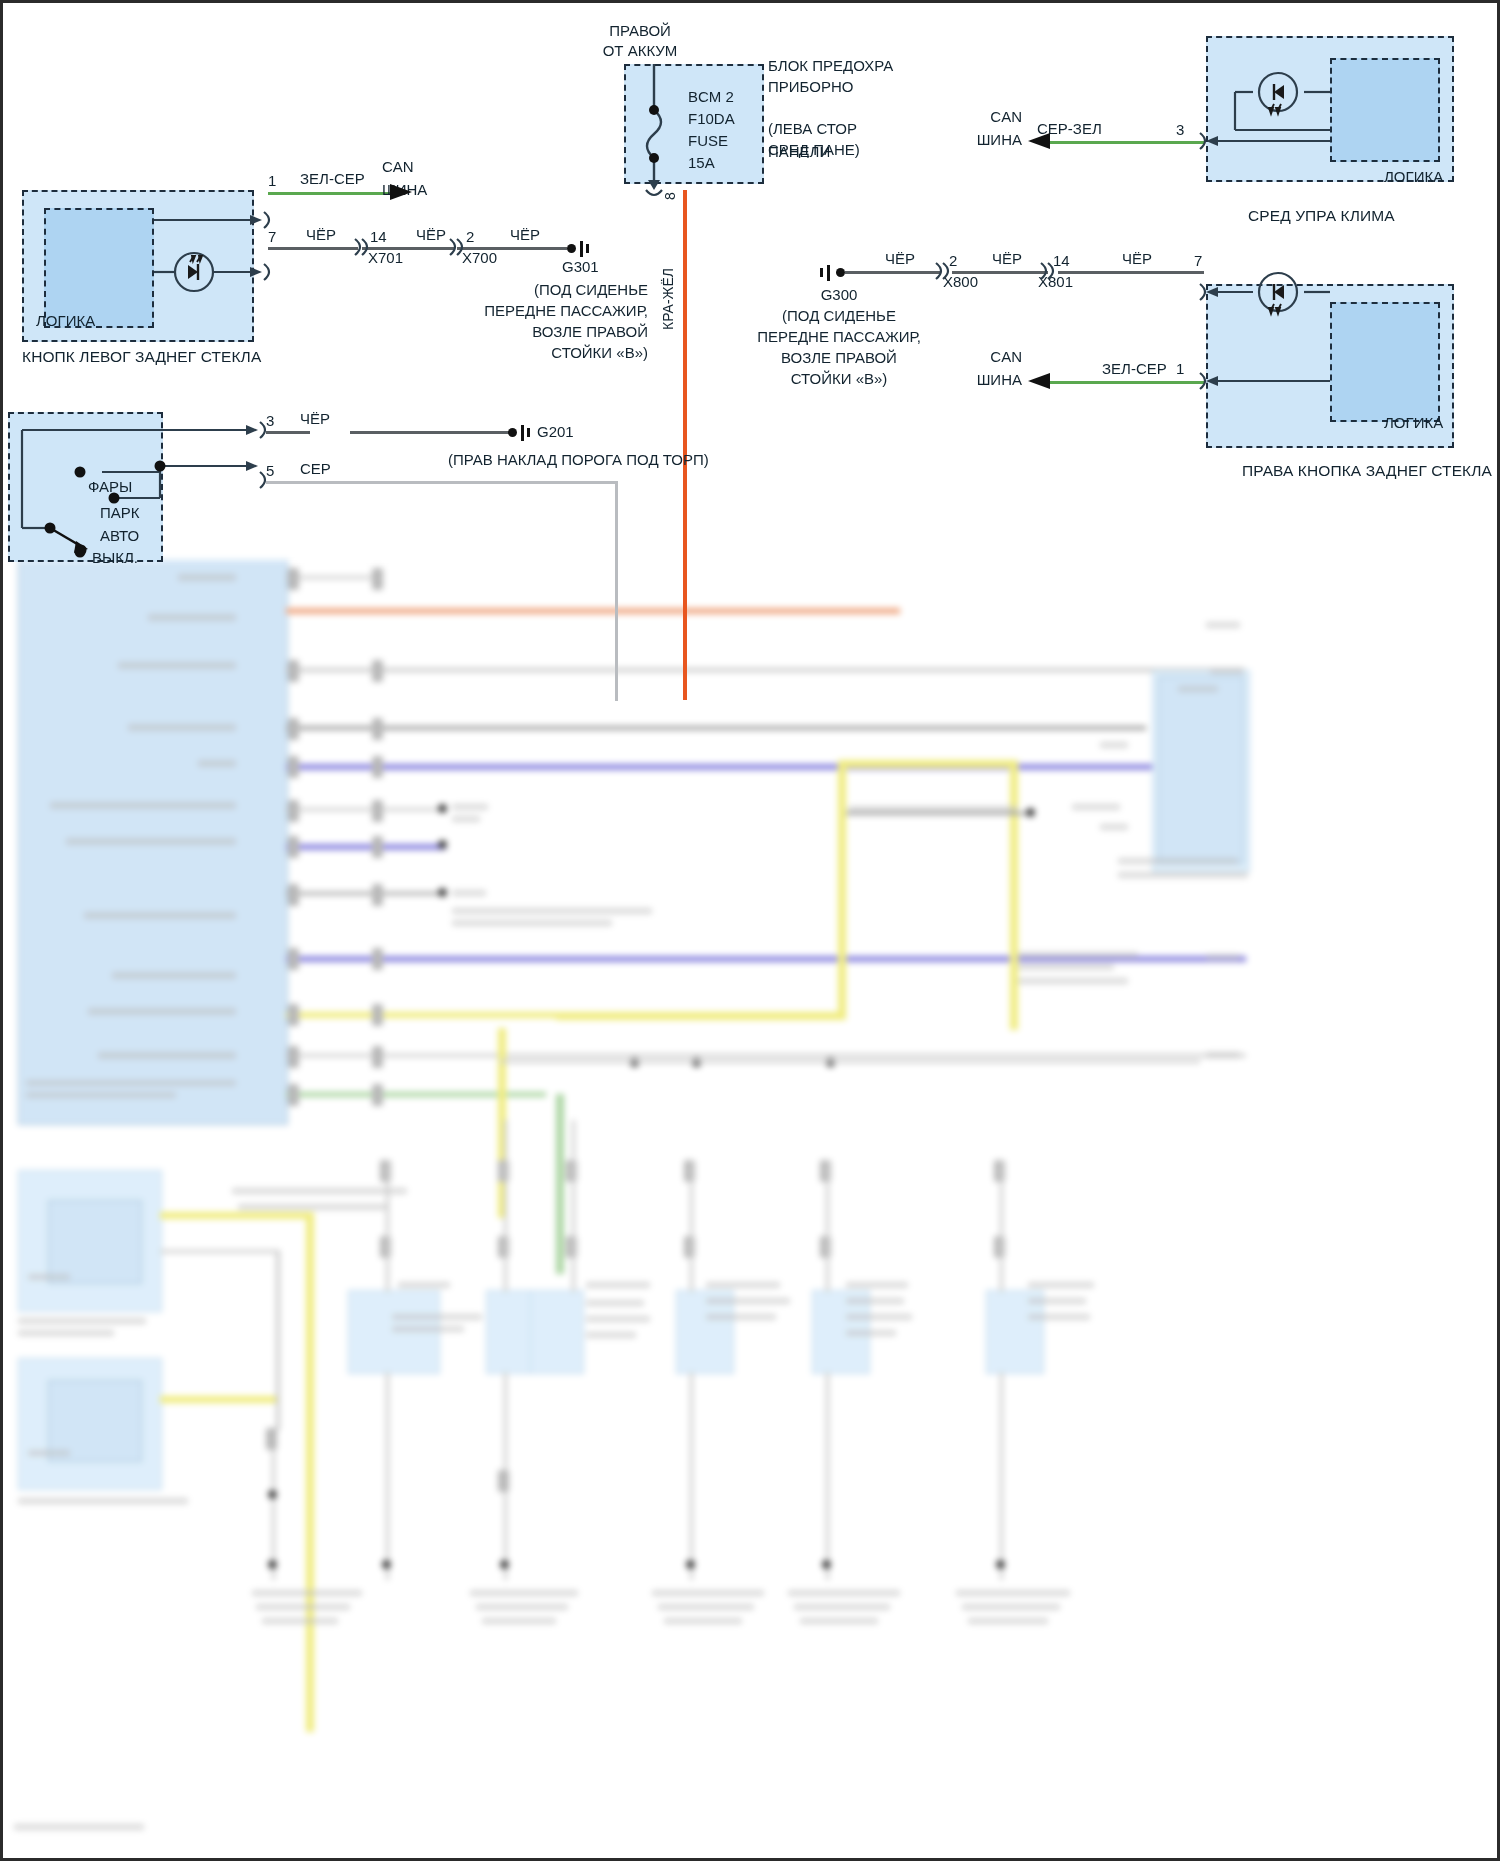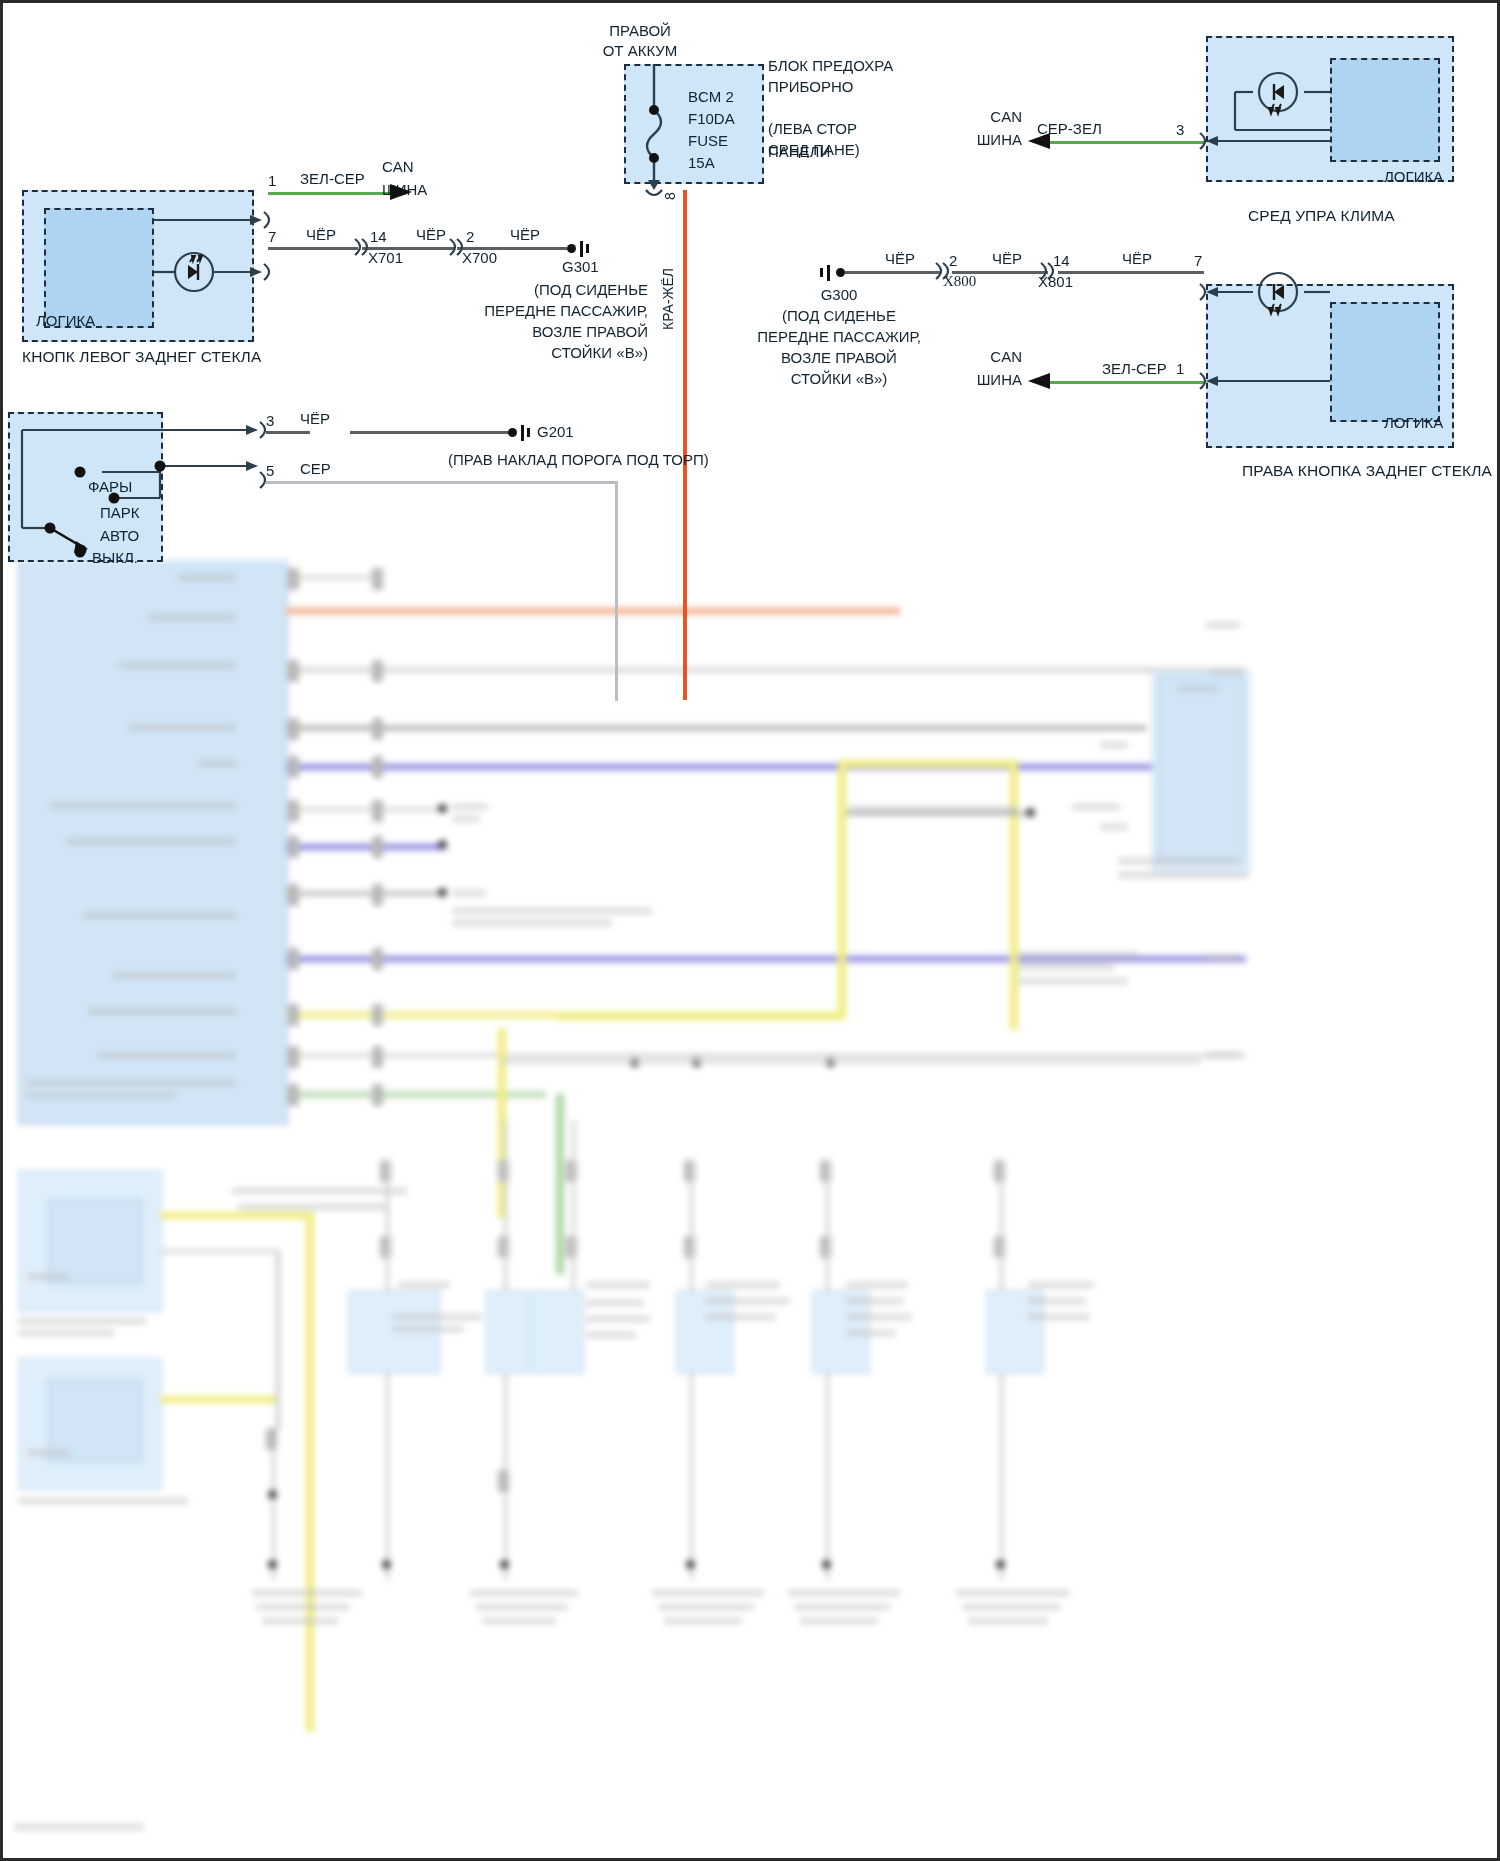--- a/index.html
+++ b/index.html
@@ -331,21 +331,21 @@
     <div class="lbl" style="left:100px;top:504px;">ПАРК</div>
     <div class="lbl" style="left:100px;top:527px;">АВТО</div>
     <div class="lbl" style="left:92px;top:549px;">ВЫКЛ.</div>
 
     <div class="dot" style="left:836px;top:268px;"></div>
     <div class="gnd-bar" style="left:827px;top:265px;"></div>
     <div class="gnd-bar2" style="left:820px;top:268px;"></div>
     <div class="wire" style="left:845px;top:271px;width:96px;"></div>
     <div class="lbl" style="left:885px;top:250px;">ЧЁР</div>
     <div class="lbl" style="left:949px;top:252px;">2</div>
-    <div class="lbl" style="left:943px;top:273px;font-family:Liberation Serif, serif;">X800</div>
+    <div class="lbl" style="left:943px;top:273px;">X800</div>
     <div class="wire" style="left:952px;top:271px;width:96px;"></div>
     <div class="lbl" style="left:992px;top:250px;">ЧЁР</div>
     <div class="lbl" style="left:1053px;top:252px;">14</div>
     <div class="lbl" style="left:1038px;top:273px;">X801</div>
     <div class="wire" style="left:1058px;top:271px;width:146px;"></div>
     <div class="lbl" style="left:1122px;top:250px;">ЧЁР</div>
     <div class="lbl" style="left:1194px;top:252px;">7</div>
 
     <div class="lbl c" style="left:714px;top:286px;width:250px;">G300</div>
     <div class="lbl c" style="left:714px;top:307px;width:250px;">(ПОД СИДЕНЬЕ</div>

